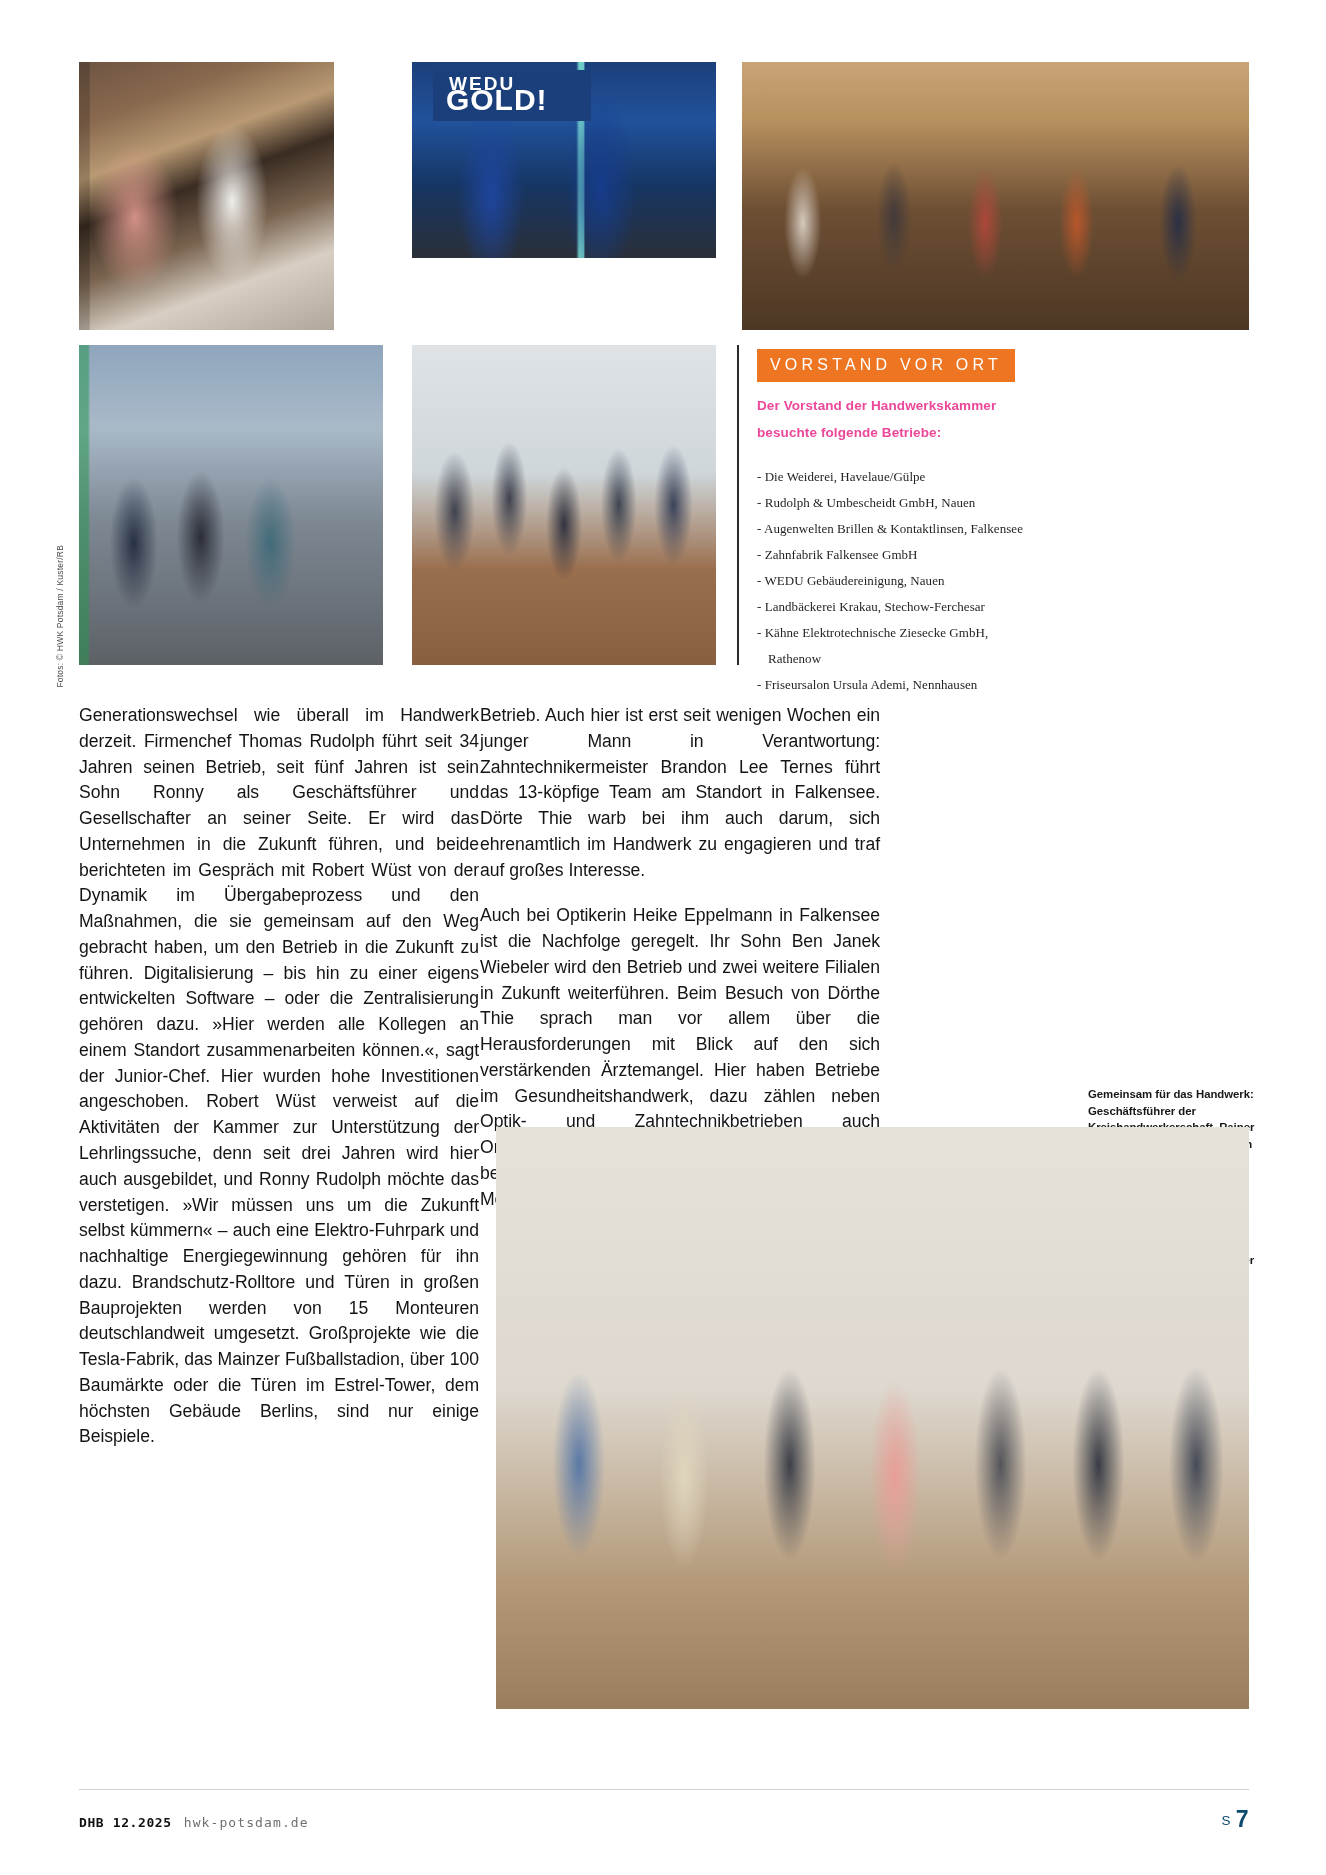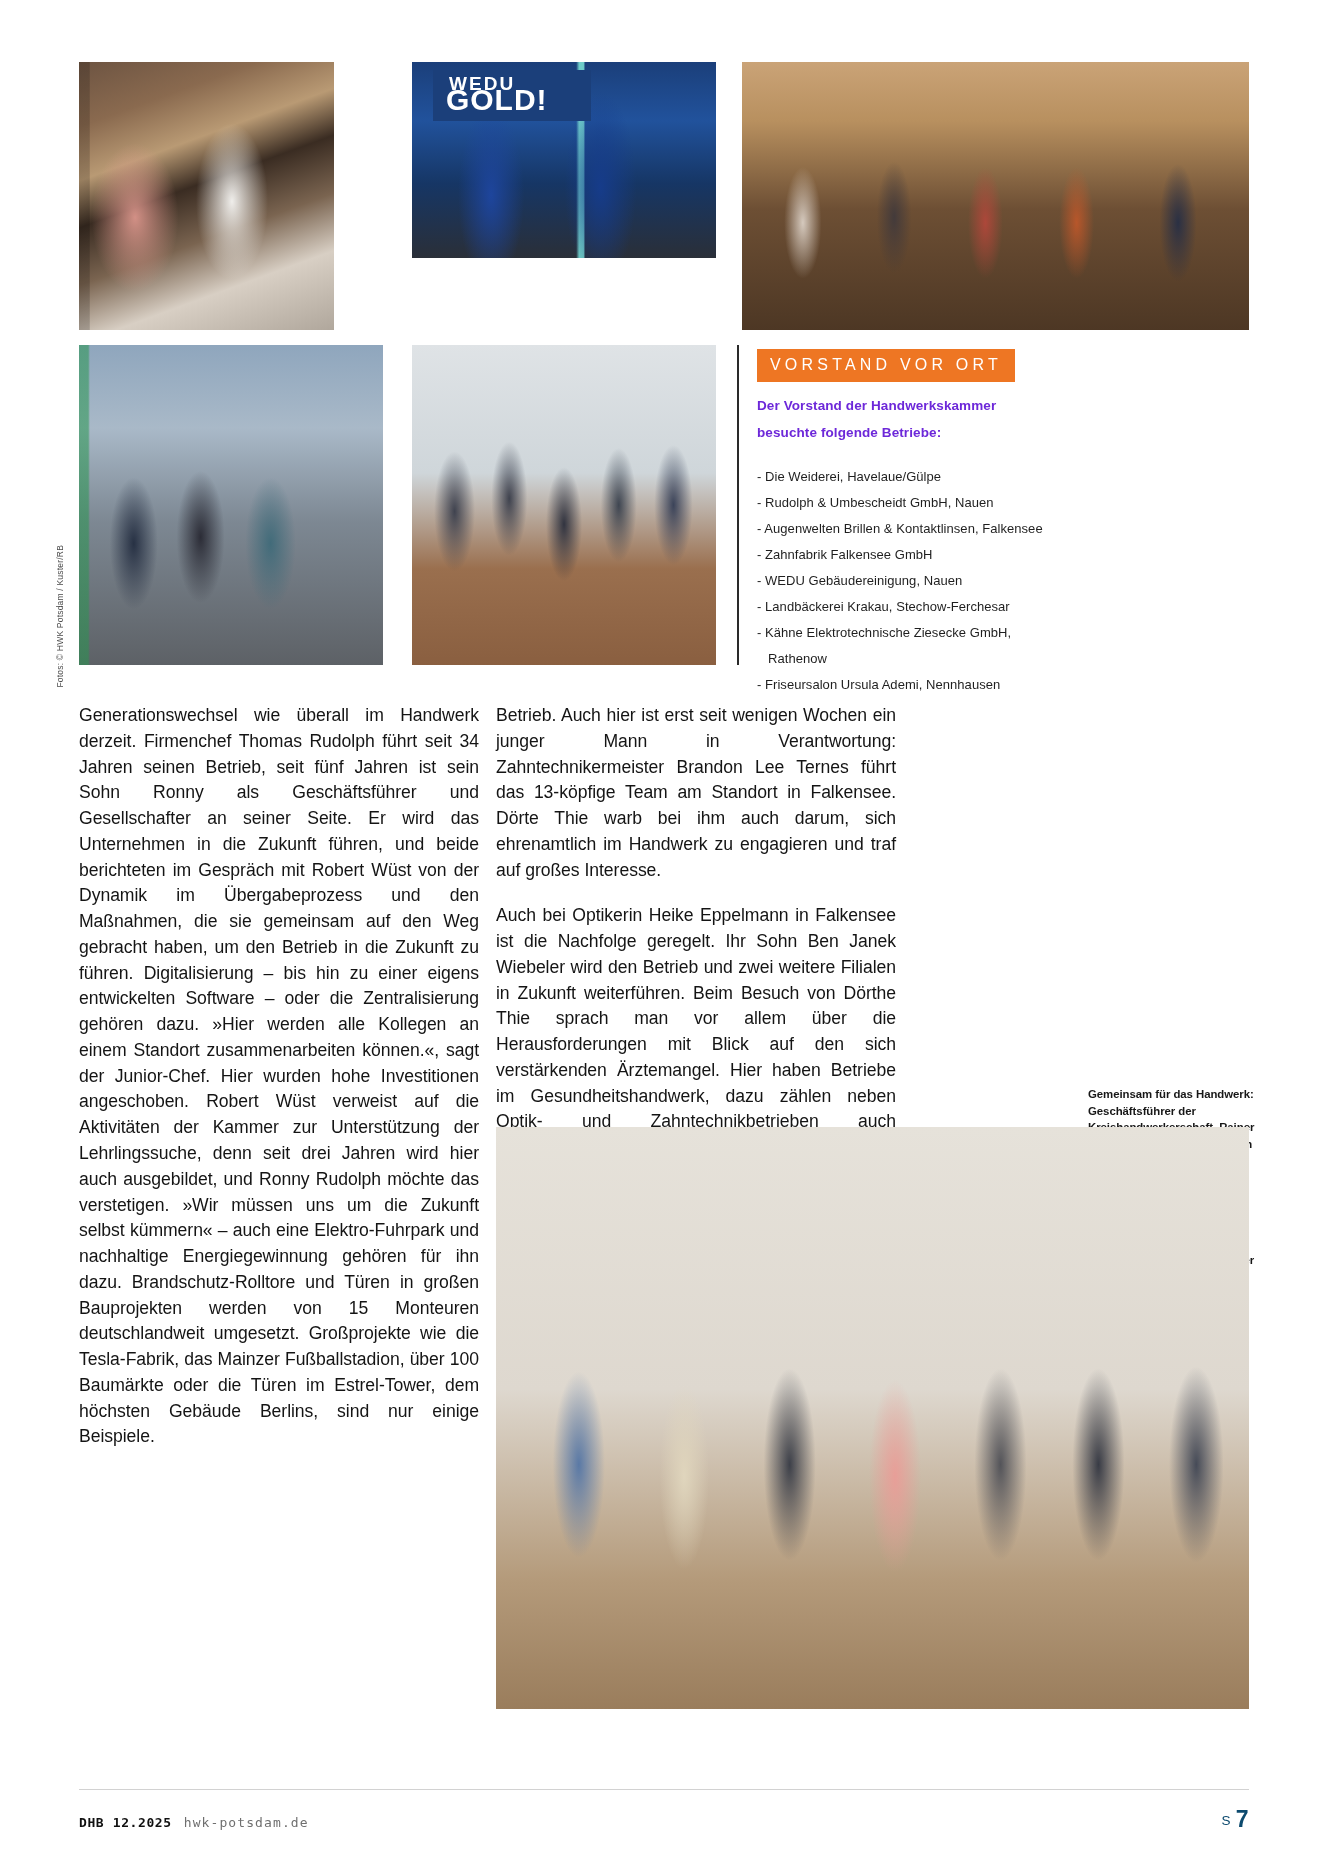--- a/index.html
+++ b/index.html
@@ -152,27 +152,28 @@
   .side-box{
     position:absolute;
     left: 757px;
     top: 392px;
     width: 300px;
   }
   .side-head{
     font-size: 13.5px;
     font-weight: 700;
     line-height: 2.0;
-    color:#6d28d9;
+    color:#ec4899;
     letter-spacing: .1px;
   }
   .side-list{
     margin: 18px 0 16px 0;
     padding: 0;
     list-style: none;
+    font-family: Liberation Serif, serif;
   }
   .side-list li{
     font-size: 13px;
     line-height: 2.0;
     color: #1f1f1f;
     white-space: nowrap;
     letter-spacing: .05px;
   }
   .side-list li.indent{ padding-left: 11px; }
 
@@ -180,21 +181,21 @@
   .col{
     position:absolute;
     font-size: 17.6px;
     line-height: 1.465;
     color:#141414;
     text-align: justify;
     letter-spacing: -0.05px;
   }
   .col p{ margin: 0 0 20px 0; }
   .col-left{ left: 79px;  top: 703px; width: 400px; }
-  .col-right{ left: 496px; top: 703px; width: 400px; }
+  .col-right{ left: 480px; top: 703px; width: 400px; }
 
   
   .caption{
     position:absolute;
     left: 1088px;
     top: 1086px;
     width: 168px;
     font-size: 11.4px;
     line-height: 1.46;
     font-weight: 700;

